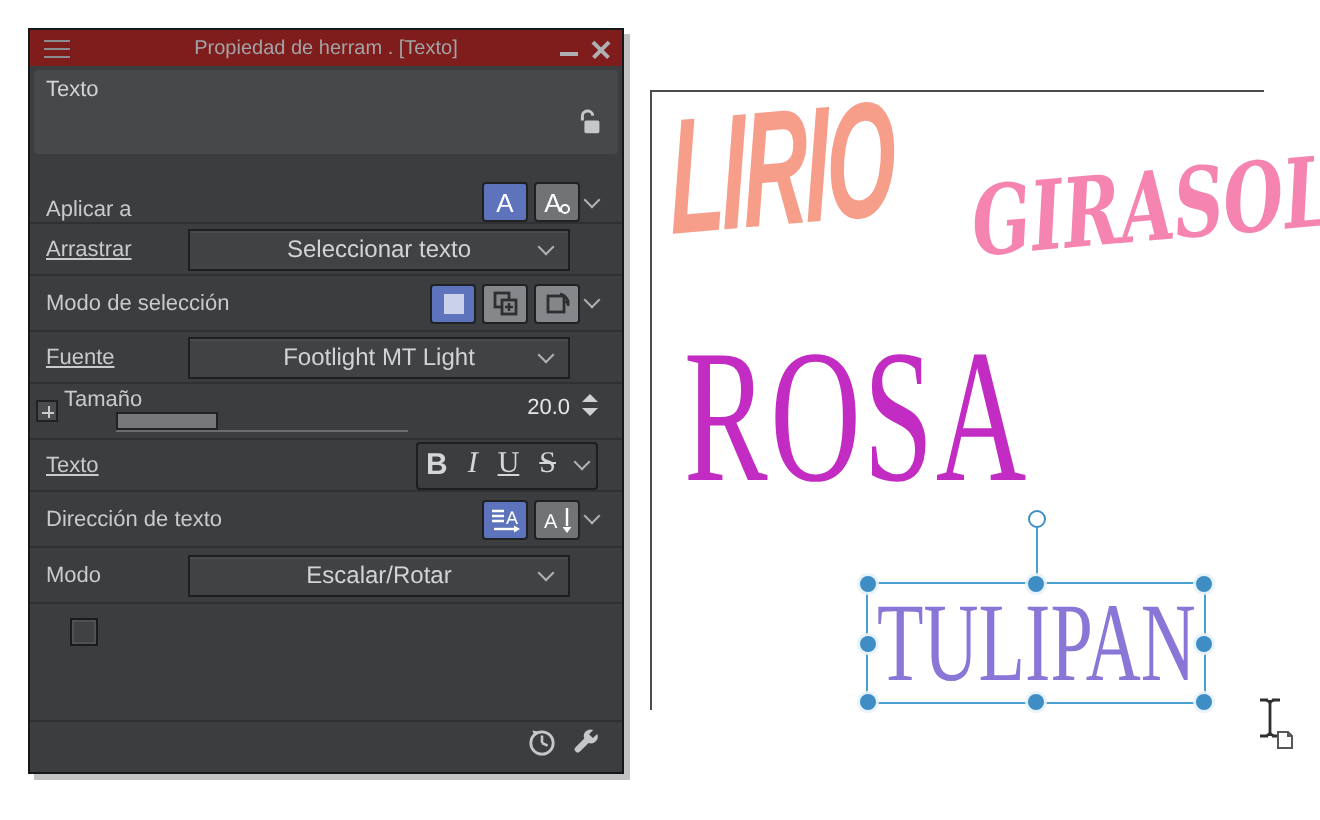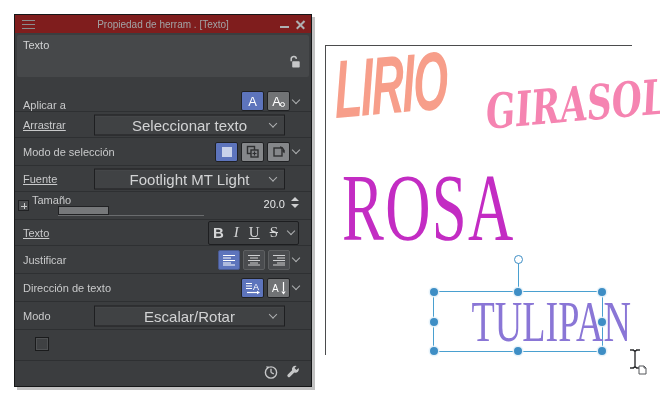--- a/index.html
+++ b/index.html
@@ -31,21 +31,21 @@
   .row .lbl { font-size:11px; color:#c9cacb; white-space:nowrap; }
   .ctl { position:absolute; right:12px; display:flex; align-items:center; gap:3px; }
 
   .r-aplicar { height:30px; }
   .r-arrastrar, .r-fuente, .r-estilo { height:26px;text-decoration:underline; }
   .r-modosel, .r-tamano, .r-justificar, .r-direccion, .r-modo, .r-mantener { height:28px; }
 
   .dropdown { position:absolute; left:79px; width:191px; height:21px; top:50%; transform:translateY(-50%);
               background:#404244; border:1px solid #1e1f21; box-shadow:inset 0 1px 0 rgba(255,255,255,.05);
               display:flex; align-items:center; justify-content:center; cursor:pointer; }
-  .dropdown .val { font-size:15px; color:#d2d3d4; }
+  .dropdown .val { font-size:12px; color:#d2d3d4; }
   .chev { width:6px; height:6px; border-right:1.4px solid #aeb0b2; border-bottom:1.4px solid #aeb0b2;
           transform:rotate(45deg); margin-top:-3px; }
   .dropdown .chev { position:absolute; right:8px; top:8px; }
 
   .ibtn { width:23px; height:20px; border:1px solid #202123; border-radius:2px; background:#717375;
           display:flex; align-items:center; justify-content:center; cursor:pointer;
           font-size:13px; color:#ffffff; }
   .ibtn.sel { background:#5d74bc; color:#fff; }
   .ibtn.dim { background:#85878a; }
   .mini-ring { width:5px; height:5px; border:1.2px solid #fff; border-radius:50%; margin:6px 0 0 -1px; }
@@ -83,21 +83,21 @@
   .page-left { position:absolute; left:325px; top:45px; width:1px; height:310px; background:#4b4c4d; }
 
   .word { position:absolute; line-height:1; white-space:nowrap; cursor:pointer; }
   .w-lirio { left:336px; top:49px; font-family:"Liberation Sans",sans-serif; font-weight:bold; font-style:italic;
              font-size:82px; letter-spacing:-3px; transform:rotate(-5deg) scaleX(0.55) skewX(-6deg); transform-origin:left bottom; }
   .w-girasol { left:484px; top:88px; font-family:"DejaVu Serif",serif; font-weight:bold; font-style:italic;
                font-size:48px; transform:rotate(-5deg) scaleX(0.72); transform-origin:left top; }
   .w-rosa { left:342px; top:161px; font-family:"Liberation Serif",serif; font-size:95px; letter-spacing:2px;
             transform:scaleX(0.66); transform-origin:left top; }
   .sel-box { position:absolute; left:433px; top:291px; width:170px; height:61px; border:1px solid #4aa0d0;
-             display:flex; align-items:center; }
+             display:flex; align-items:center; justify-content:center; }
   .w-tulipan { position:static; font-family:"Liberation Serif",serif; font-size:56px;
                transform:scaleX(0.68); }
   .handle { position:absolute; width:8px; height:8px; border-radius:50%; background:#3e8ec5;
             box-shadow:0 0 0 1.5px rgba(230,242,250,.9); cursor:pointer; }
   .rot-stem { position:absolute; left:84px; top:-29px; width:1px; height:29px; background:#4aa0d0; }
   .rot-handle { position:absolute; left:80px; top:-37px; width:9px; height:9px; border-radius:50%;
                 background:#fff; border:1.5px solid #3e8ec5; cursor:pointer; }
 
   .cursor { position:absolute; left:628px; top:348px; }
 
@@ -211,41 +211,20 @@
         <span class="stylegroup">
           <span class="stybtn sty-b">B</span>
           <span class="stybtn sty-i">I</span>
           <span class="stybtn sty-u">U</span>
           <span class="stybtn sty-s">S</span>
           <span class="chev"></span>
         </span>
       </span>
     </div>
 
-    <div class="row r-justificar">
-      <span class="lbl">Justificar</span>
-      <span class="ctl">
-        <span class="jbtn sel">
-          <svg width="14" height="12" viewBox="0 0 14 12">
-            <path d="M1 1.5 h12 M1 4 h8 M1 6.5 h12 M1 9 h8 M1 11 h12" stroke="#ffffff" stroke-width="1.2"></path>
-          </svg>
-        </span>
-        <span class="jbtn">
-          <svg width="14" height="12" viewBox="0 0 14 12">
-            <path d="M1 1.5 h12 M3 4 h8 M1 6.5 h12 M3 9 h8 M1 11 h12" stroke="#cfd0d2" stroke-width="1.2"></path>
-          </svg>
-        </span>
-        <span class="jbtn">
-          <svg width="14" height="12" viewBox="0 0 14 12">
-            <path d="M1 1.5 h12 M5 4 h8 M1 6.5 h12 M5 9 h8 M1 11 h12" stroke="#cfd0d2" stroke-width="1.2"></path>
-          </svg>
-        </span>
-        <span class="chev"></span>
-      </span>
-    </div>
 
     <div class="row r-direccion">
       <span class="lbl">Dirección de texto</span>
       <span class="ctl">
         <span class="ibtn sel">
           <svg width="16" height="14" viewBox="0 0 16 14">
             <path d="M1 2.5 h6 M1 5 h6 M1 7.5 h6" stroke="#ffffff" stroke-width="1.2"></path>
             <text x="8" y="9" font-size="9" fill="#ffffff">A</text>
             <path d="M2 11.5 h11" stroke="#ffffff" stroke-width="1.2"></path>
             <path d="M15 11.5 l-3 -1.8 v3.6 z" fill="#ffffff"></path>

